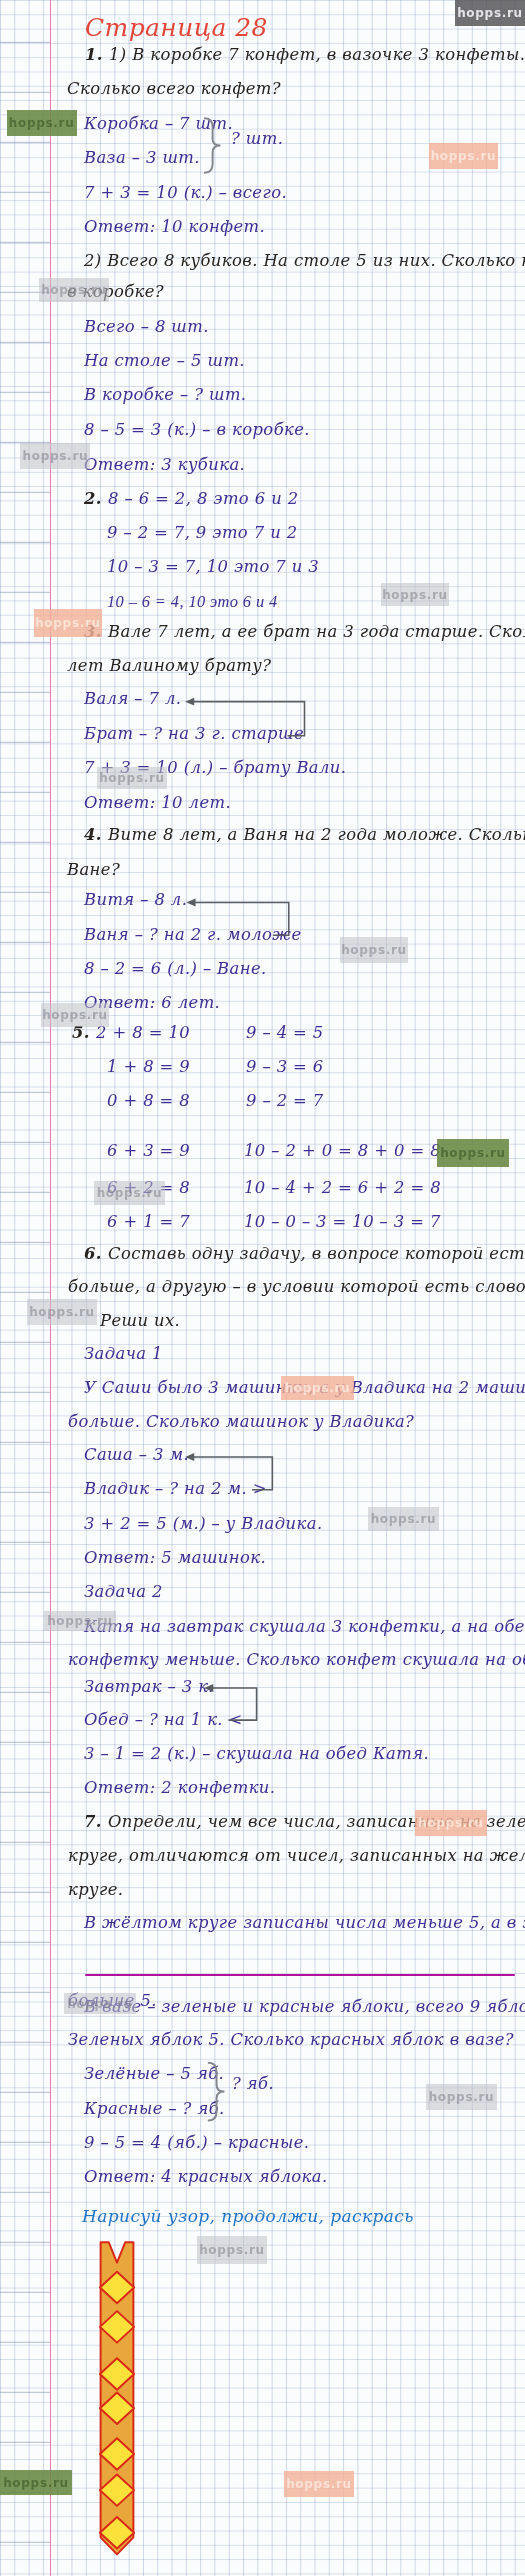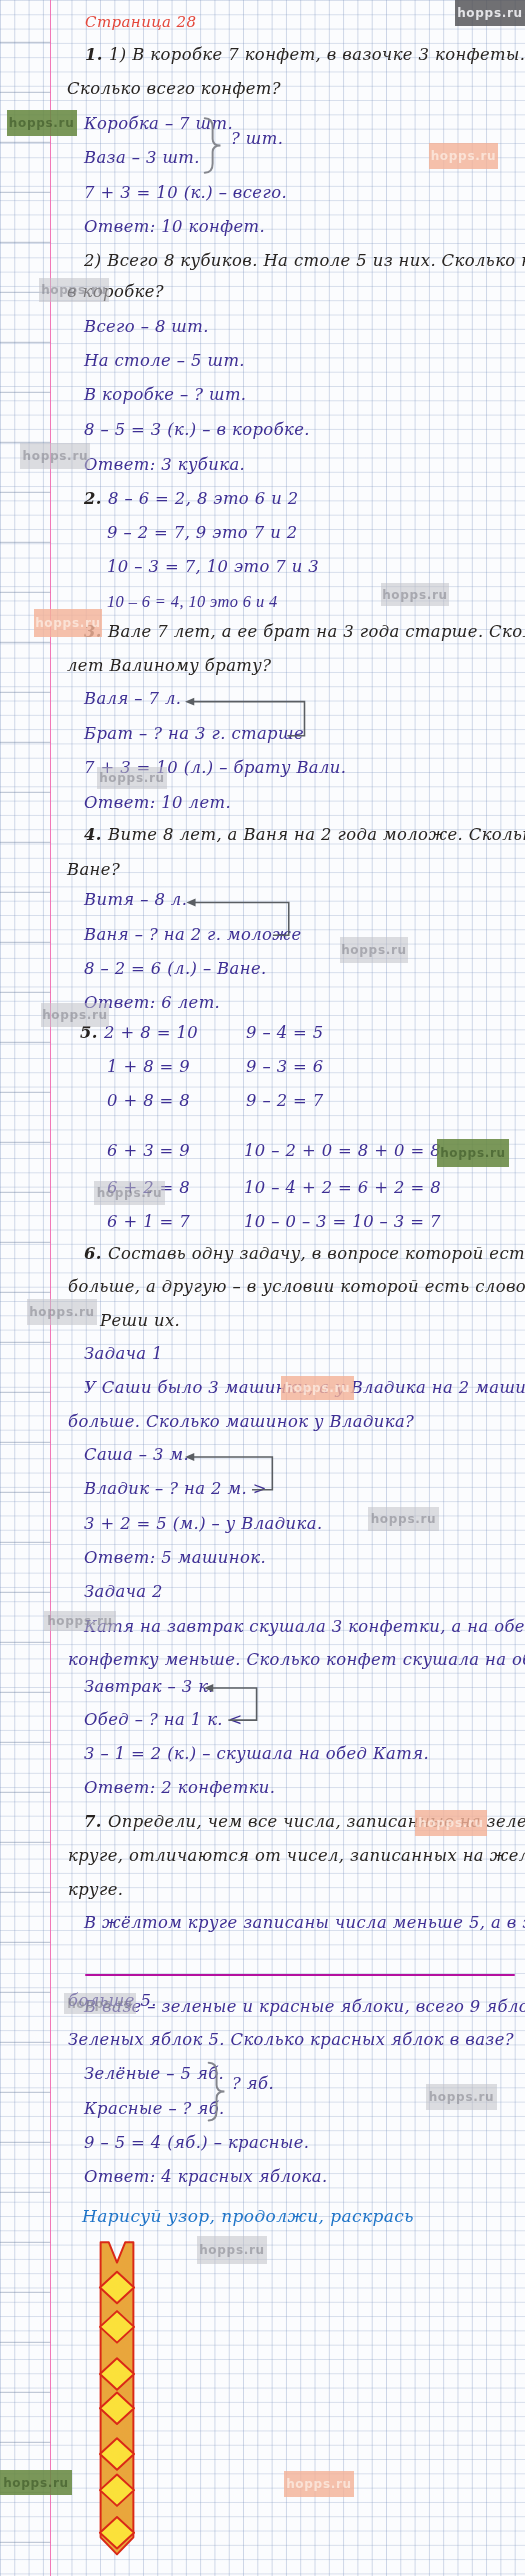--- a/index.html
+++ b/index.html
@@ -37,21 +37,21 @@
   .wm-pink {background:rgba(243,178,152,.82);color:rgba(252,238,228,.75);}
   #overlay,#pattern-svg{position:absolute;pointer-events:none;}
 </style>
 </head>
 <body>
 
 <div class="page">
   <div class="margin-rules"></div>
   <div class="margin-line"></div>
   <div id="text-layer">
-      <div class="line" style="left: 85px; top: 13px; font-size: 15px;"><span class="t-red">Страница 28</span></div>
+      <div class="line" style="left: 85px; top: 13px; font-size: 25px;"><span class="t-red">Страница 28</span></div>
       <div class="line" style="left: 85px; top: 45px;"><span class="t-task b">1. </span><span class="t-task">1) В коробке 7 конфет, в вазочке 3 конфеты.</span></div>
       <div class="line" style="left: 67px; top: 79px;"><span class="t-task">Сколько всего конфет?</span></div>
       <div class="line" style="left: 84px; top: 114px;"><span class="t-sol">Коробка – 7 шт.</span></div>
       <div class="line" style="left: 84px; top: 148px;"><span class="t-sol">Ваза – 3 шт.</span></div>
       <div class="line" style="left: 84px; top: 183px;"><span class="t-sol">7 + 3 = 10 (к.) – всего.</span></div>
       <div class="line" style="left: 84px; top: 217px;"><span class="t-sol">Ответ: 10 конфет.</span></div>
       <div class="line" style="left: 84px; top: 251px;"><span class="t-task">2) Всего 8 кубиков. На столе 5 из них. Сколько кубиков</span></div>
       <div class="line" style="left: 67px; top: 282px;"><span class="t-task">в коробке?</span></div>
       <div class="line" style="left: 84px; top: 317px;"><span class="t-sol">Всего – 8 шт.</span></div>
       <div class="line" style="left: 84px; top: 351px;"><span class="t-sol">На столе – 5 шт.</span></div>
@@ -67,21 +67,21 @@
       <div class="line" style="left: 84px; top: 689px;"><span class="t-sol">Валя – 7 л.</span></div>
       <div class="line" style="left: 84px; top: 724px;"><span class="t-sol">Брат – ? на 3 г. старше</span></div>
       <div class="line" style="left: 84px; top: 758px;"><span class="t-sol">7 + 3 = 10 (л.) – брату Вали.</span></div>
       <div class="line" style="left: 84px; top: 793px;"><span class="t-sol">Ответ: 10 лет.</span></div>
       <div class="line" style="left: 84px; top: 825px;"><span class="t-task b">4. </span><span class="t-task">Вите 8 лет, а Ваня на 2 года моложе. Сколько лет</span></div>
       <div class="line" style="left: 67px; top: 860px;"><span class="t-task">Ване?</span></div>
       <div class="line" style="left: 84px; top: 890px;"><span class="t-sol">Витя – 8 л.</span></div>
       <div class="line" style="left: 84px; top: 925px;"><span class="t-sol">Ваня – ? на 2 г. моложе</span></div>
       <div class="line" style="left: 84px; top: 959px;"><span class="t-sol">8 – 2 = 6 (л.) – Ване.</span></div>
       <div class="line" style="left: 84px; top: 993px;"><span class="t-sol">Ответ: 6 лет.</span></div>
-      <div class="line" style="left: 80px; top: 1023px;"><span class="t-task b">5. </span><span class="t-sol">2 + 8 = 10</span></div>
+      <div class="line" style="left: 72px; top: 1023px;"><span class="t-task b">5. </span><span class="t-sol">2 + 8 = 10</span></div>
       <div class="line" style="left: 246px; top: 1023px;"><span class="t-sol">9 – 4 = 5</span></div>
       <div class="line" style="left: 107px; top: 1057px; font-style: italic;"><span class="t-sol">1 + 8 = 9</span></div>
       <div class="line" style="left: 246px; top: 1057px;"><span class="t-sol">9 – 3 = 6</span></div>
       <div class="line" style="left: 107px; top: 1091px;"><span class="t-sol">0 + 8 = 8</span></div>
       <div class="line" style="left: 246px; top: 1091px;"><span class="t-sol">9 – 2 = 7</span></div>
       <div class="line" style="left: 107px; top: 1141px;"><span class="t-sol">6 + 3 = 9</span></div>
       <div class="line" style="left: 244px; top: 1141px;"><span class="t-sol">10 – 2 + 0 = 8 + 0 = 8</span></div>
       <div class="line" style="left: 107px; top: 1178px;"><span class="t-sol">6 + 2 = 8</span></div>
       <div class="line" style="left: 244px; top: 1178px;"><span class="t-sol">10 – 4 + 2 = 6 + 2 = 8</span></div>
       <div class="line" style="left: 107px; top: 1212px;"><span class="t-sol">6 + 1 = 7</span></div>

